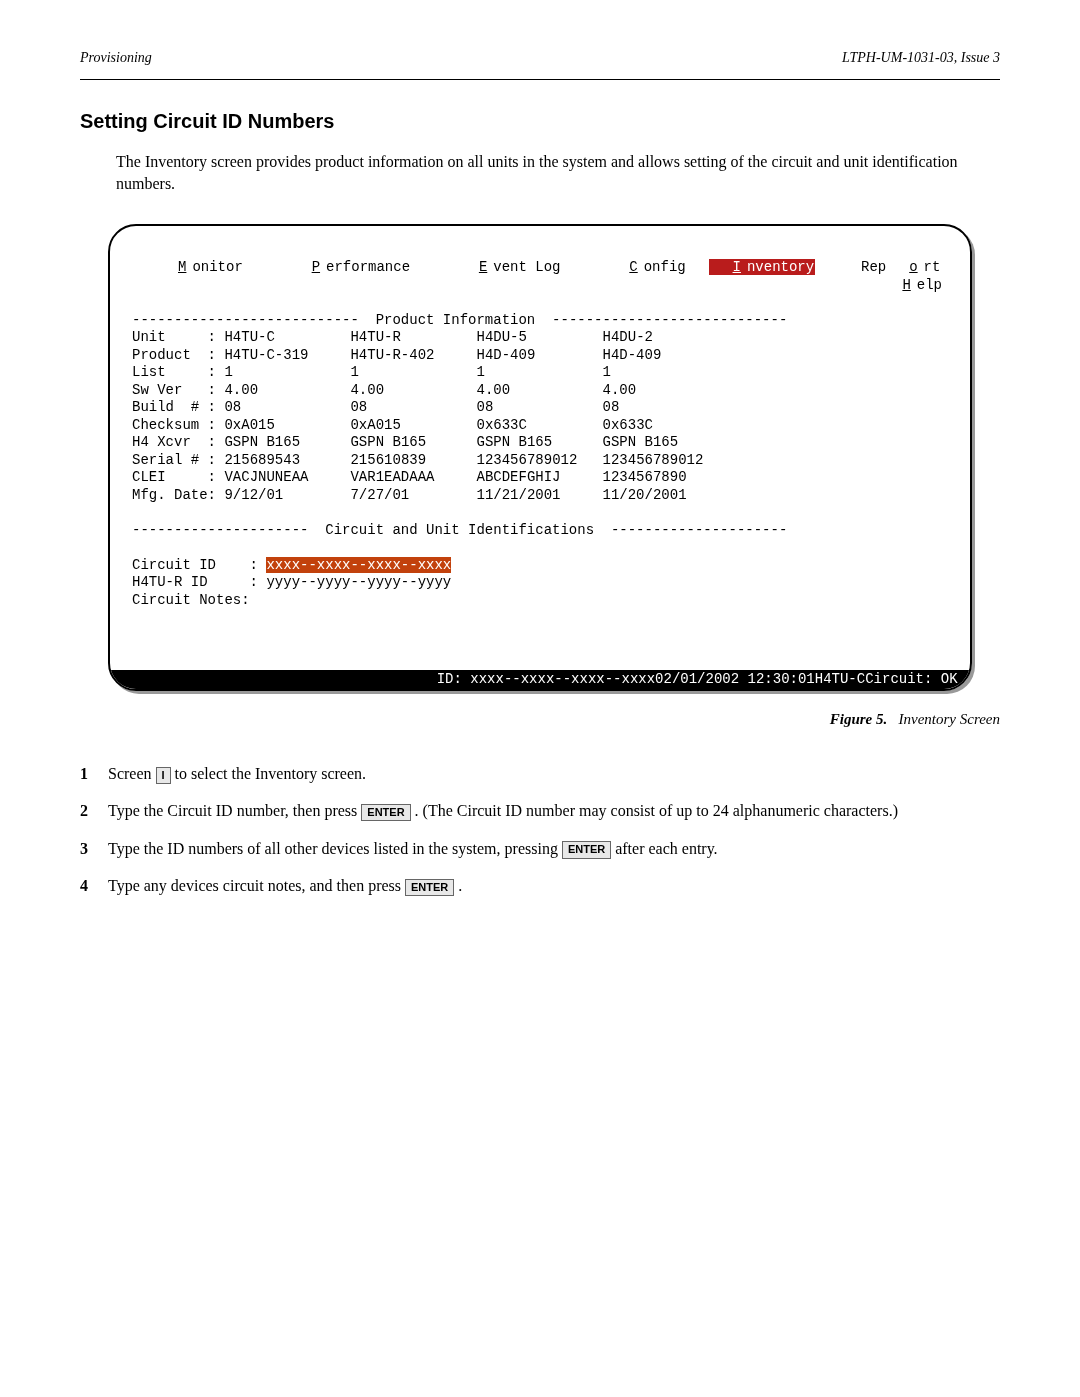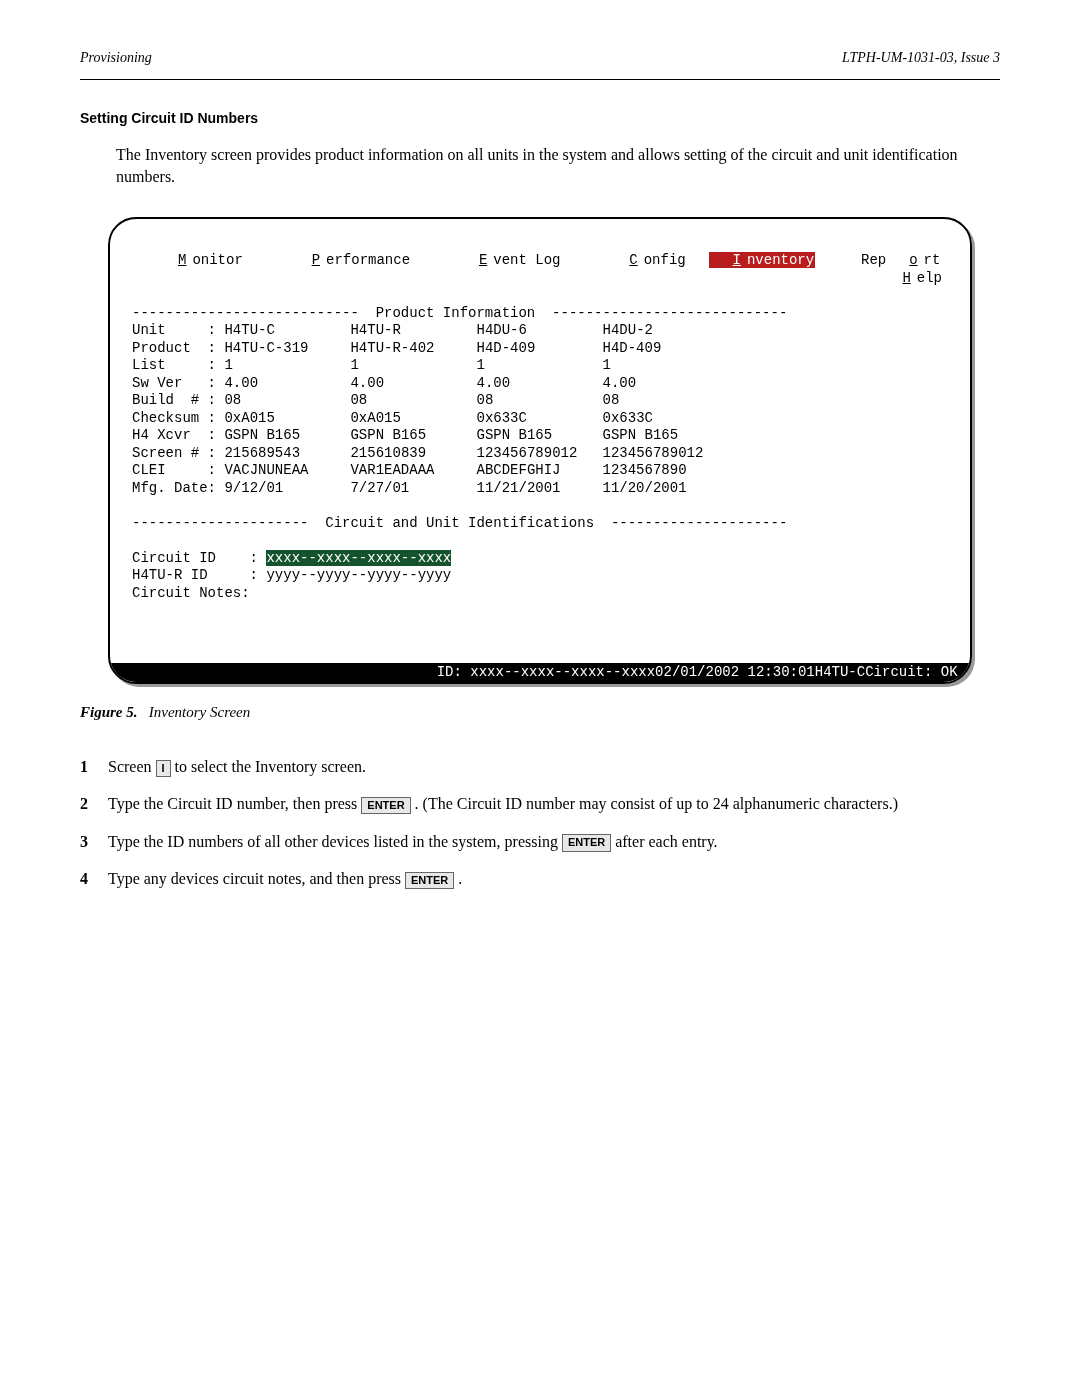--- a/index.html
+++ b/index.html
@@ -16,21 +16,21 @@
   justify-content: space-between;
   font-style: italic;
   font-size: 14px;
   border-bottom: 1px solid #000;
   padding-bottom: 13px;
   margin-bottom: 30px;
 }
 h2 {
   font-family: Arial, Helvetica, sans-serif;
   font-weight: bold;
-  font-size: 14px;
+  font-size: 20px;
   margin: 0 0 18px 0;
 }
 .intro {
   margin: 0 0 28px 36px;
   line-height: 1.4;
 }
 .terminal-wrap {
   margin: 0 28px 20px 28px;
   border: 2px solid #000;
   border-radius: 28px;
@@ -39,33 +39,33 @@
   font-family: "Courier New", monospace;
   font-size: 14px;
   line-height: 1.25;
   white-space: pre;
   overflow: hidden;
 }
 .menu-row span { margin-right: 6px; padding-left: 23px; }
 .menu-row .u { text-decoration: underline; }
 .menu-row .sel { background: #b91c1c; color: #fff; padding: 0 1px; }
 .menu-row .help { float: right; }
-.circuit-sel { background: #14532d; color: #fff; }
+.circuit-sel { background: #c2410c; color: #fff; }
 .statusbar {
   background: #000;
   color: #fff;
   padding: 1px 4px;
   margin: 8px -22px -6px -22px;
   border-bottom-left-radius: 26px;
   border-bottom-right-radius: 26px;
   display: flex;
   justify-content: flex-end;
 }
 .figure-caption {
-  text-align: left;
+  text-align: right;
   font-size: 15px;
   margin: 20px 0 34px 0;
 }
 .figure-caption .fig-label { font-weight: bold; font-style: italic; }
 .figure-caption .fig-title { font-style: italic; }
 .steps { margin: 0 0 0 0; padding: 0; list-style: none; }
 .steps li { display: flex; margin-bottom: 14px; line-height: 1.45; }
 .steps .num { font-weight: bold; width: 28px; flex-shrink: 0; }
 .steps .txt { flex: 1; }
 .key {
@@ -89,28 +89,28 @@
 </div>
 
 <h2>Setting Circuit ID Numbers</h2>
 
 <p class="intro">The Inventory screen provides product information on all units in the system and allows setting of the circuit and unit identification numbers.</p>
 
 <div class="terminal-wrap">
 <div class="menu-row"><span><span class="u">M</span>onitor</span>  <span><span class="u">P</span>erformance</span>  <span><span class="u">E</span>vent Log</span>  <span><span class="u">C</span>onfig</span>  <span class="sel"><span class="u">I</span>nventory</span>  <span>Rep<span class="u">o</span>rt</span>  <span><span class="u">R</span>logon</span><span class="help"><span class="u">H</span>elp</span></div>
 <span>
 ---------------------------  </span><span>Product Information</span><span>  ----------------------------</span>
-<span><span>Unit     :</span> <span>H4TU-C</span>         <span>H4TU-R</span>         <span>H4DU-6</span>         <span>H4DU-2</span></span>
+<span><span>Unit     :</span> <span>H4TU-C</span>         <span>H4TU-R</span>         <span>H4DU-5</span>         <span>H4DU-2</span></span>
 <span><span>Product  :</span> <span>H4TU-C-319</span>     <span>H4TU-R-402</span>     <span>H4D-409</span>        <span>H4D-409</span></span>
 <span><span>List     :</span> <span>1</span>              <span>1</span>              <span>1</span>              <span>1</span></span>
 <span><span>Sw Ver   :</span> <span>4.00</span>           <span>4.00</span>           <span>4.00</span>           <span>4.00</span></span>
 <span><span>Build  # :</span> <span>08</span>             <span>08</span>             <span>08</span>             <span>08</span></span>
 <span><span>Checksum :</span> <span>0xA015</span>         <span>0xA015</span>         <span>0x633C</span>         <span>0x633C</span></span>
 <span><span>H4 Xcvr  :</span> <span>GSPN B165</span>      <span>GSPN B165</span>      <span>GSPN B165</span>      <span>GSPN B165</span></span>
-<span><span>Screen # :</span> <span>215689543</span>      <span>215610839</span>      <span>123456789012</span>   <span>123456789012</span></span>
+<span><span>Serial # :</span> <span>215689543</span>      <span>215610839</span>      <span>123456789012</span>   <span>123456789012</span></span>
 <span><span>CLEI     :</span> <span>VACJNUNEAA</span>     <span>VAR1EADAAA</span>     <span>ABCDEFGHIJ</span>     <span>1234567890</span></span>
 <span><span>Mfg. Date:</span> <span>9/12/01</span>        <span>7/27/01</span>        <span>11/21/2001</span>     <span>11/20/2001</span></span>
 
 <span>---------------------  </span><span>Circuit and Unit Identifications</span><span>  ---------------------</span>
 
 <span><span>Circuit ID    :</span> <span class="circuit-sel">xxxx--xxxx--xxxx--xxxx</span></span>
 <span><span>H4TU-R ID     :</span> <span>yyyy--yyyy--yyyy--yyyy</span></span>
 <span>Circuit Notes:</span>
 
 

